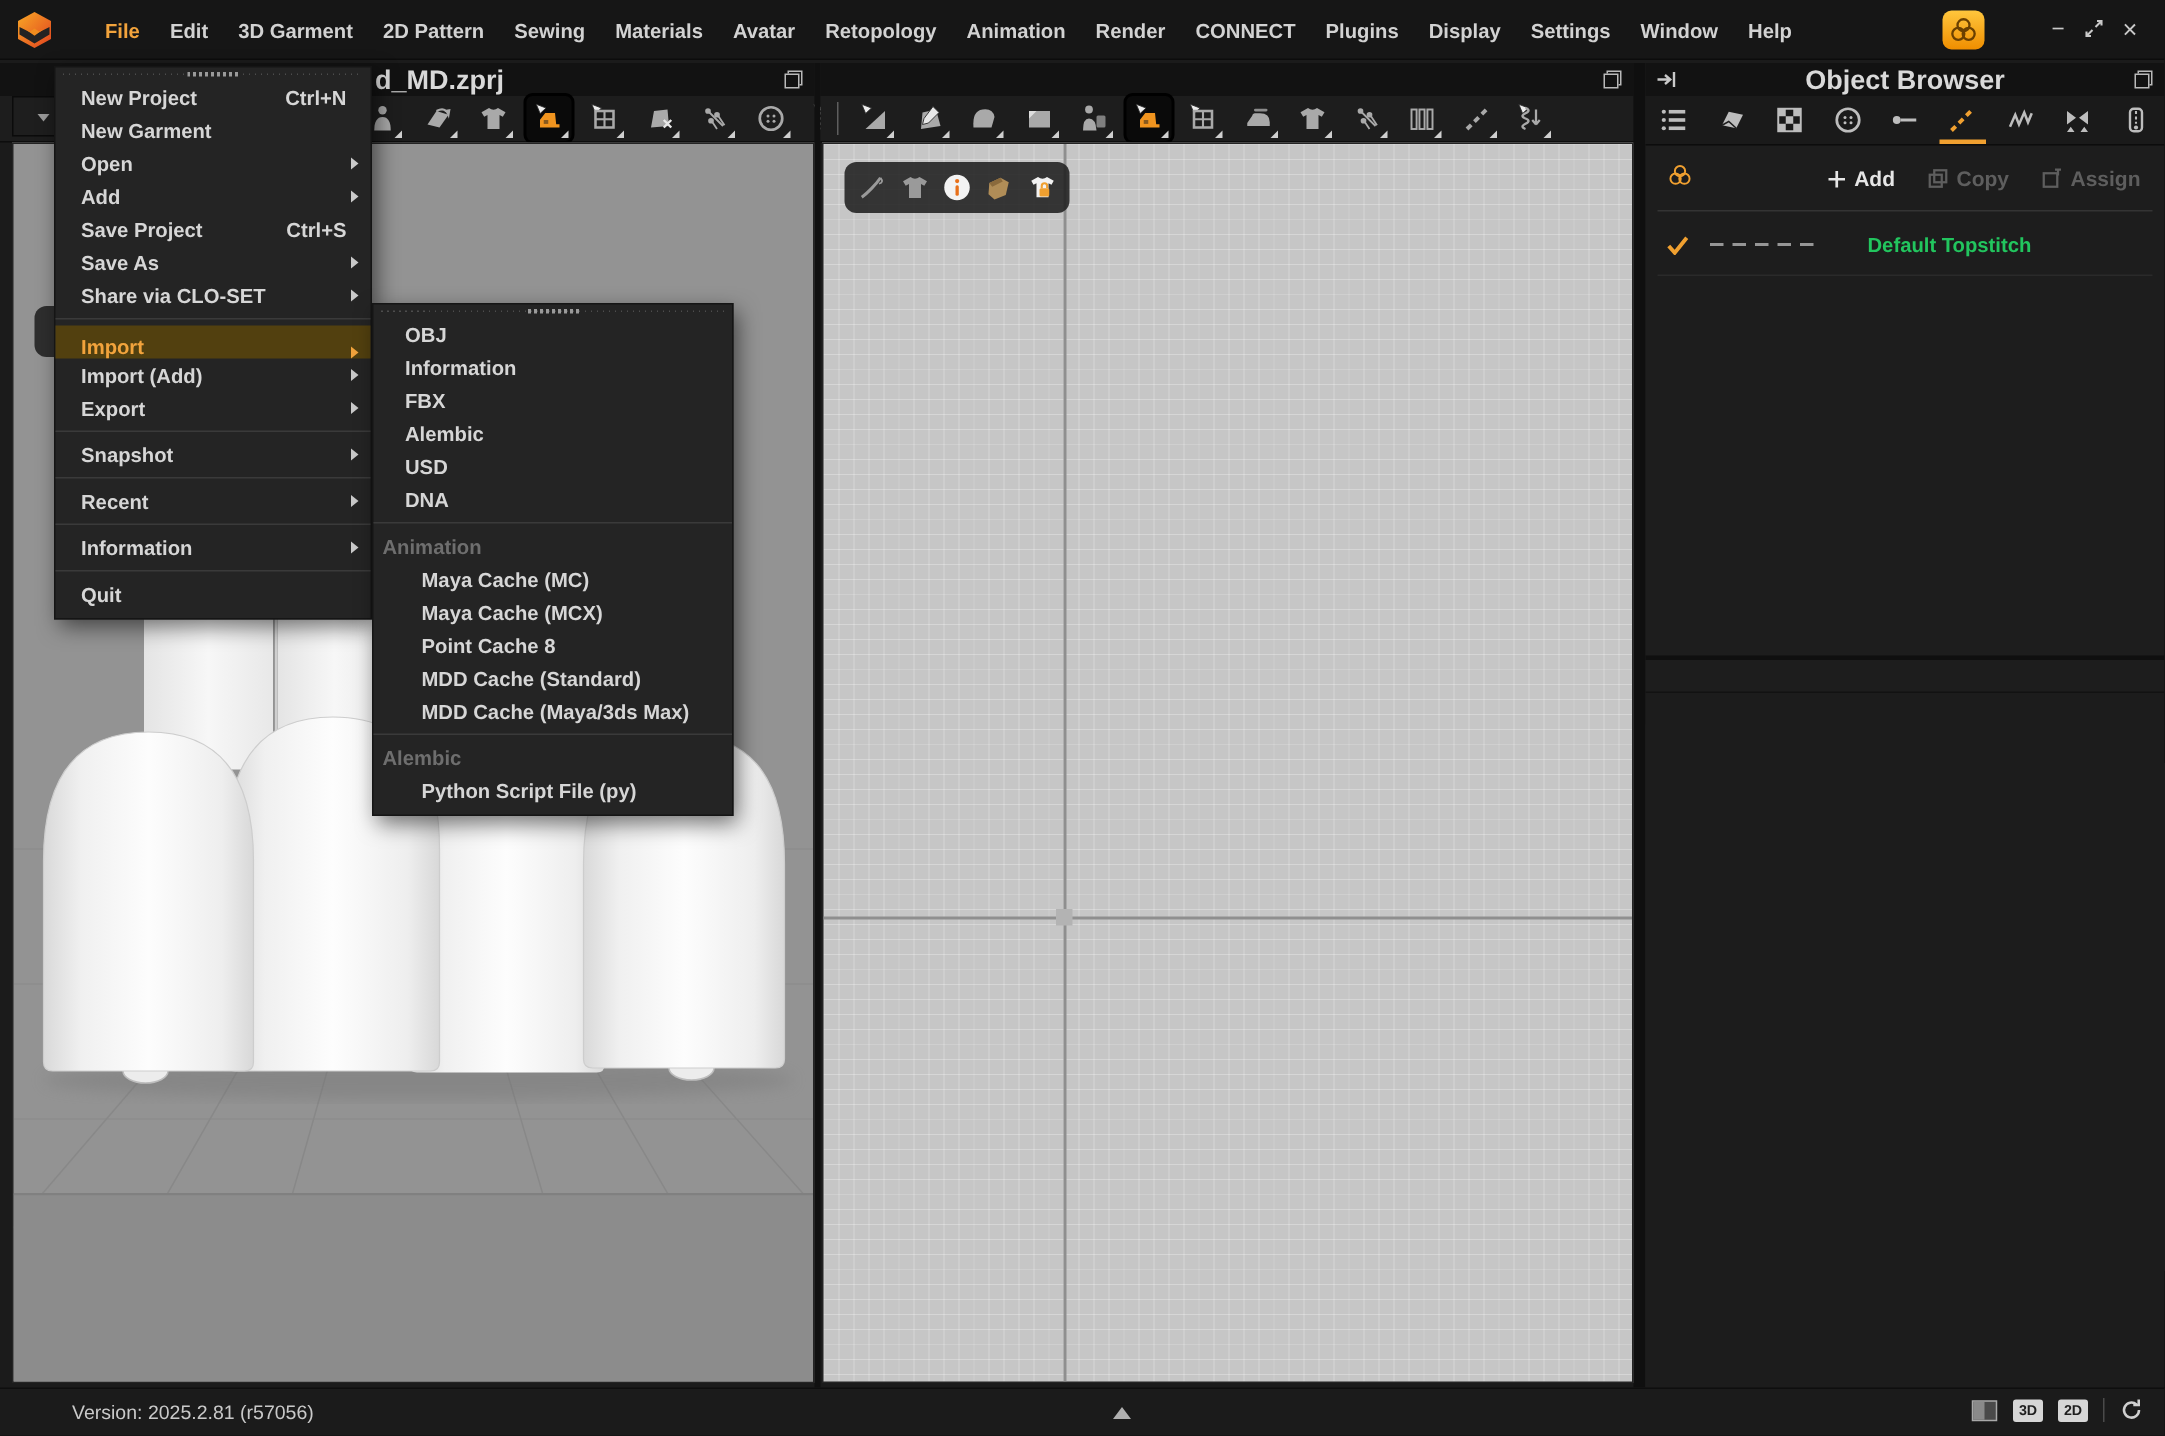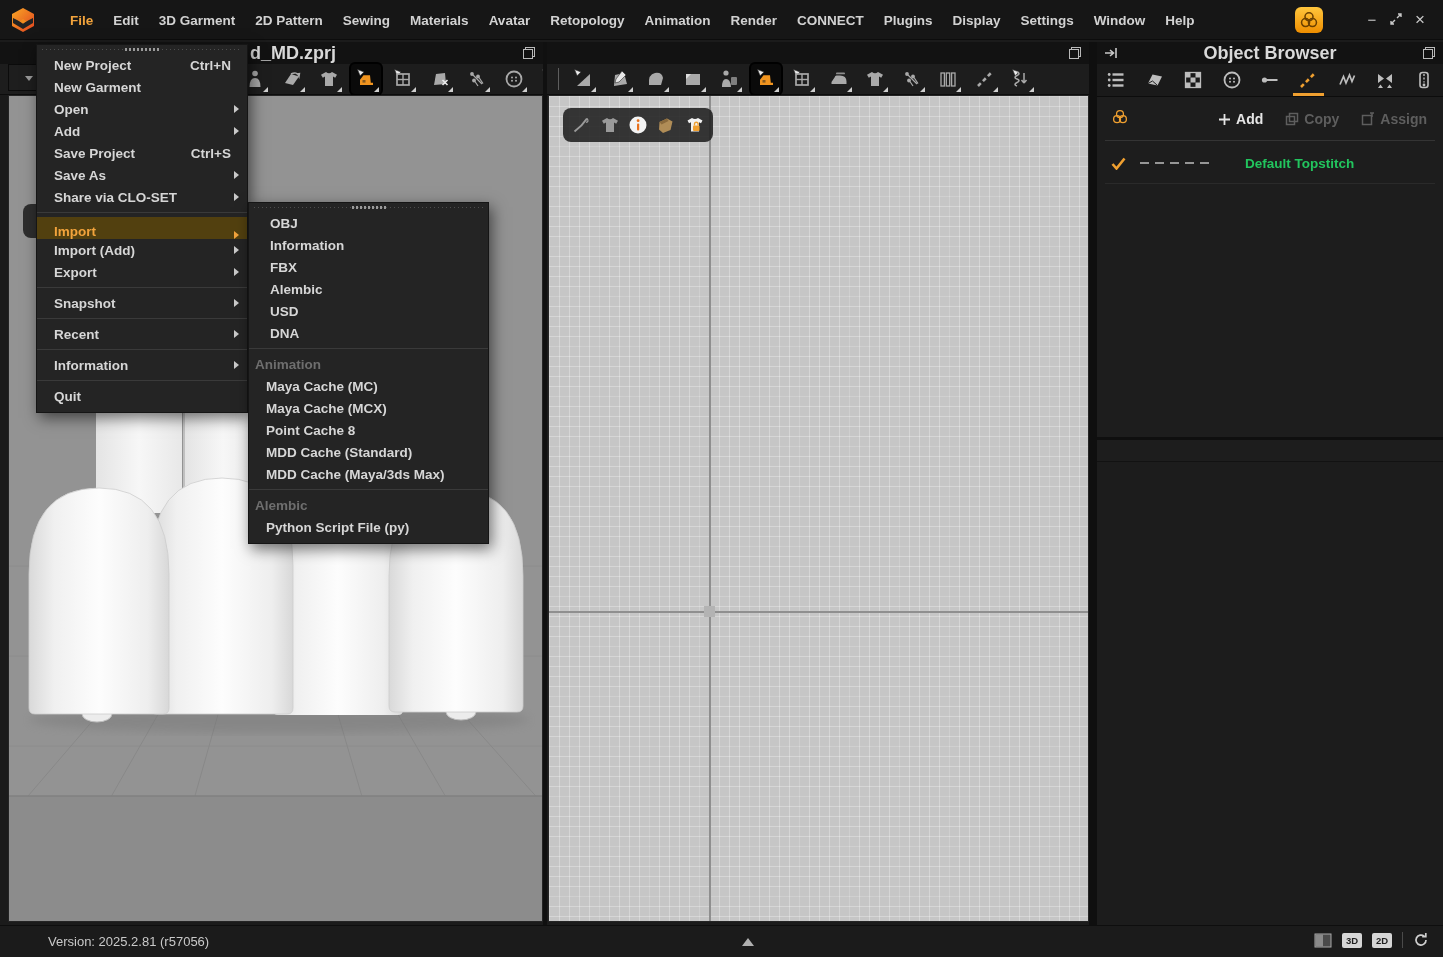--- a/index.html
+++ b/index.html
@@ -93,21 +93,21 @@
     background:repeating-linear-gradient(90deg,#9a9a9a 0 2px,transparent 2px 4px); }
   .mi { display:flex; align-items:center; height:22px; padding-left:17px; padding-right:8px; font-size:13.5px; font-weight:600; color:#d6d6d6; }
   .mi .lbl { flex:1; white-space:nowrap; }
   .mi .sc { margin-right:8px; color:#d6d6d6; }
   .mi .arr { width:0; height:0; border-left:5px solid #c9c9c9; border-top:4px solid transparent; border-bottom:4px solid transparent; margin-left:6px; }
   .mi.hl { background:#52400F; color:#F2A33C;align-items:flex-end; }
   .mi.hl .arr { border-left-color:#F2A33C; }
   .msep { height:9px; position:relative; }
   .msep::before { content:""; position:absolute; left:0; right:0; top:4px; height:1px; background:#3a3a3a; }
   .mhead { height:22px; display:flex; align-items:center; padding-left:6px; font-size:13.5px; font-weight:600; color:#6e6e6e; }
-  .mi.indent { padding-left:17px; }
+  .mi.indent { padding-left:32px; }
 
   .t3d-title { left:0; top:42px; width:543px; }
   .t3d-title .tlabel { text-align:left; left:250px; }
   .t2d-title { left:547px; top:42px; width:542px; }
   .ob-title { left:0; top:0; width:346px; }
 </style>
 </head>
 <body>
 
 <div class="screen">

